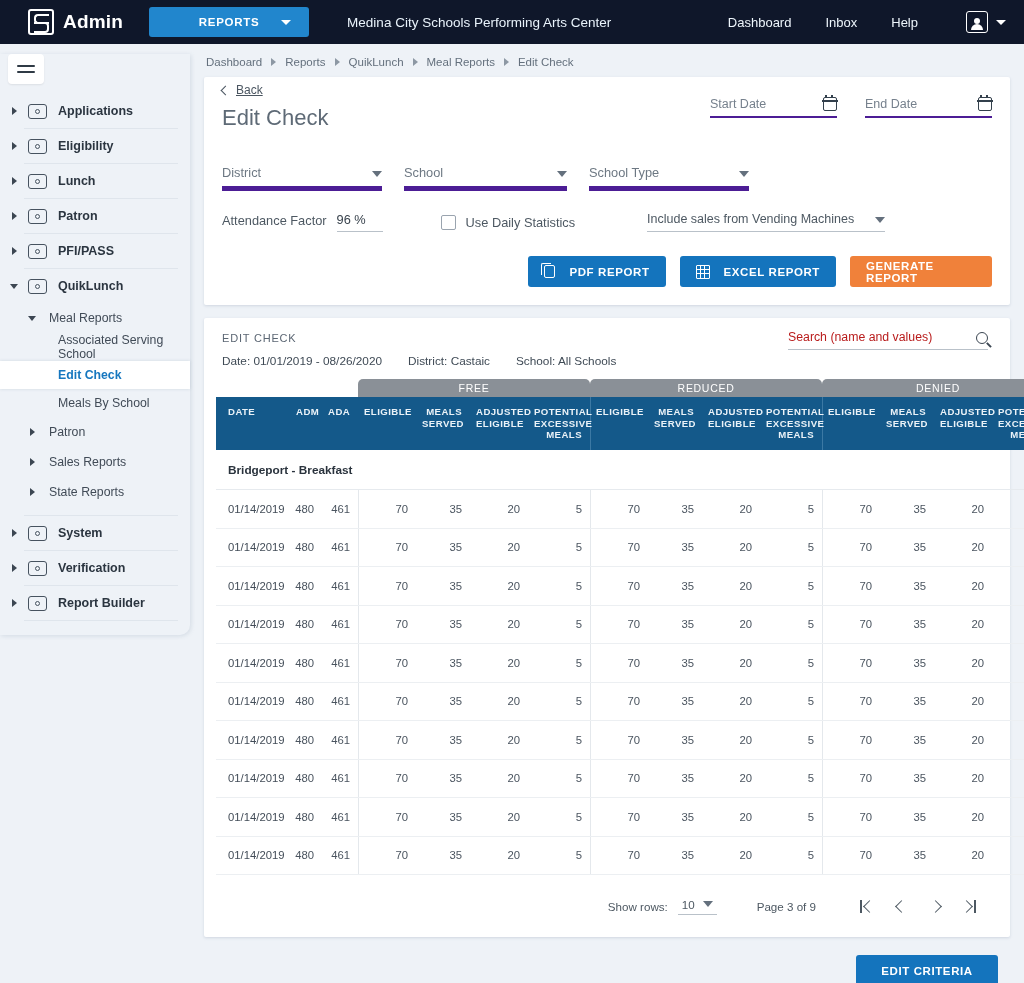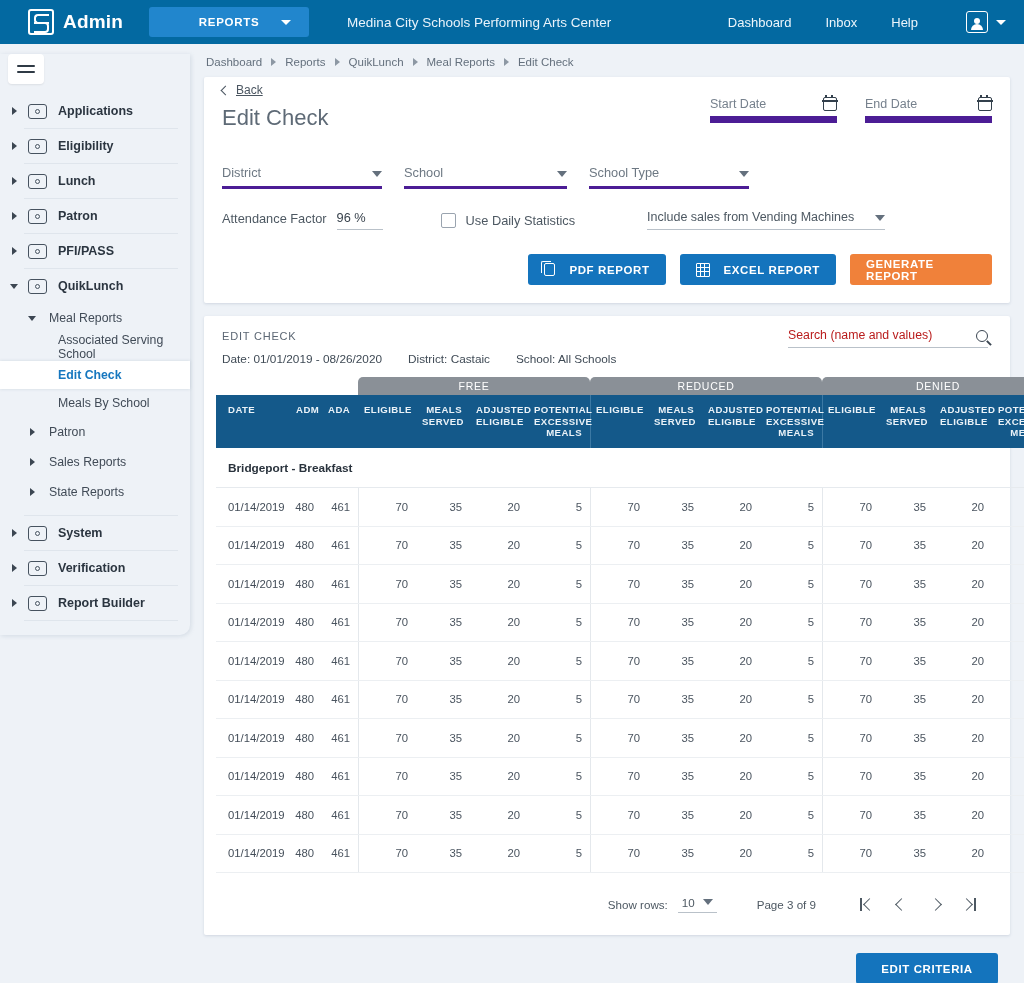--- a/index.html
+++ b/index.html
@@ -7,21 +7,21 @@
     margin: 0; padding: 0;
     width: 1024px; height: 983px;
     font-family: "Liberation Sans", sans-serif;
     background: #eef2f7;
     overflow: hidden;
   }
 
   
   .topbar {
     height: 44px;
-    background: #0369a1;
+    background: #0f172a;
     display: flex;
     align-items: center;
     padding: 0 18px;
     position: relative;
     z-index: 40;
   }
   .brand { display:flex; align-items:center; gap:9px; margin-left: 10px;}
   .brand-logo {
     width: 26px; height: 26px;
     border: 2px solid #ffffff;
@@ -159,37 +159,37 @@
   .back-chev {
     width:7px;height:7px;border-left:1.6px solid #4a5560;border-bottom:1.6px solid #4a5560;
     transform: rotate(45deg);
   }
   .back-link .lbl { text-decoration: underline;}
   .page-title { font-size:22px; color:#5e6a76; margin-top:8px; font-weight:normal;}
 
   .date-fields { position:absolute; right: 18px; top: 20px; display:flex; gap:28px;}
   .date-field {
     width: 127px;
-    border-bottom:7px solid #4c1d95;
+    border-bottom:2px solid #4c1d95;
     display:flex; align-items:flex-end; justify-content:space-between;
     padding-bottom:5px;
   }
   .date-field .ph { font-size:12.5px; color:#76818d;}
   .cal-icon { width:14px;height:14px;border:1.6px solid #33404c;border-radius:2px;position:relative;}
   .cal-icon::before {
     content:""; position:absolute; left:-1.6px; right:-1.6px; top:1.5px; height:2.6px; background:#33404c;
   }
   .cal-icon::after{
     content:""; position:absolute; left:1px; top:-3.4px; width:2px;height:3px;background:#33404c;
     box-shadow: 6px 0 0 #33404c;
   }
 
   .row-selects { display:flex; margin-top: 34px; gap: 0; }
   .sel {
-    border-bottom:3px solid #4c1d95;
+    border-bottom:5px solid #4c1d95;
     display:flex; align-items:flex-end; justify-content:space-between;
     padding-bottom:6px; cursor:pointer;
   }
   .sel .txt { font-size:12.8px; color:#6d7883;}
   .caret-grey { width:0;height:0;border-left:5px solid transparent;border-right:5px solid transparent;border-top:6px solid #64707d; margin-bottom:3px;}
   .sel-district { width:160px; }
   .sel-school   { width:163px; margin-left: 22px;}
   .sel-type     { width:160px; margin-left: 22px;}
 
   .row-two { display:flex; align-items:flex-end; margin-top: 21px;}

